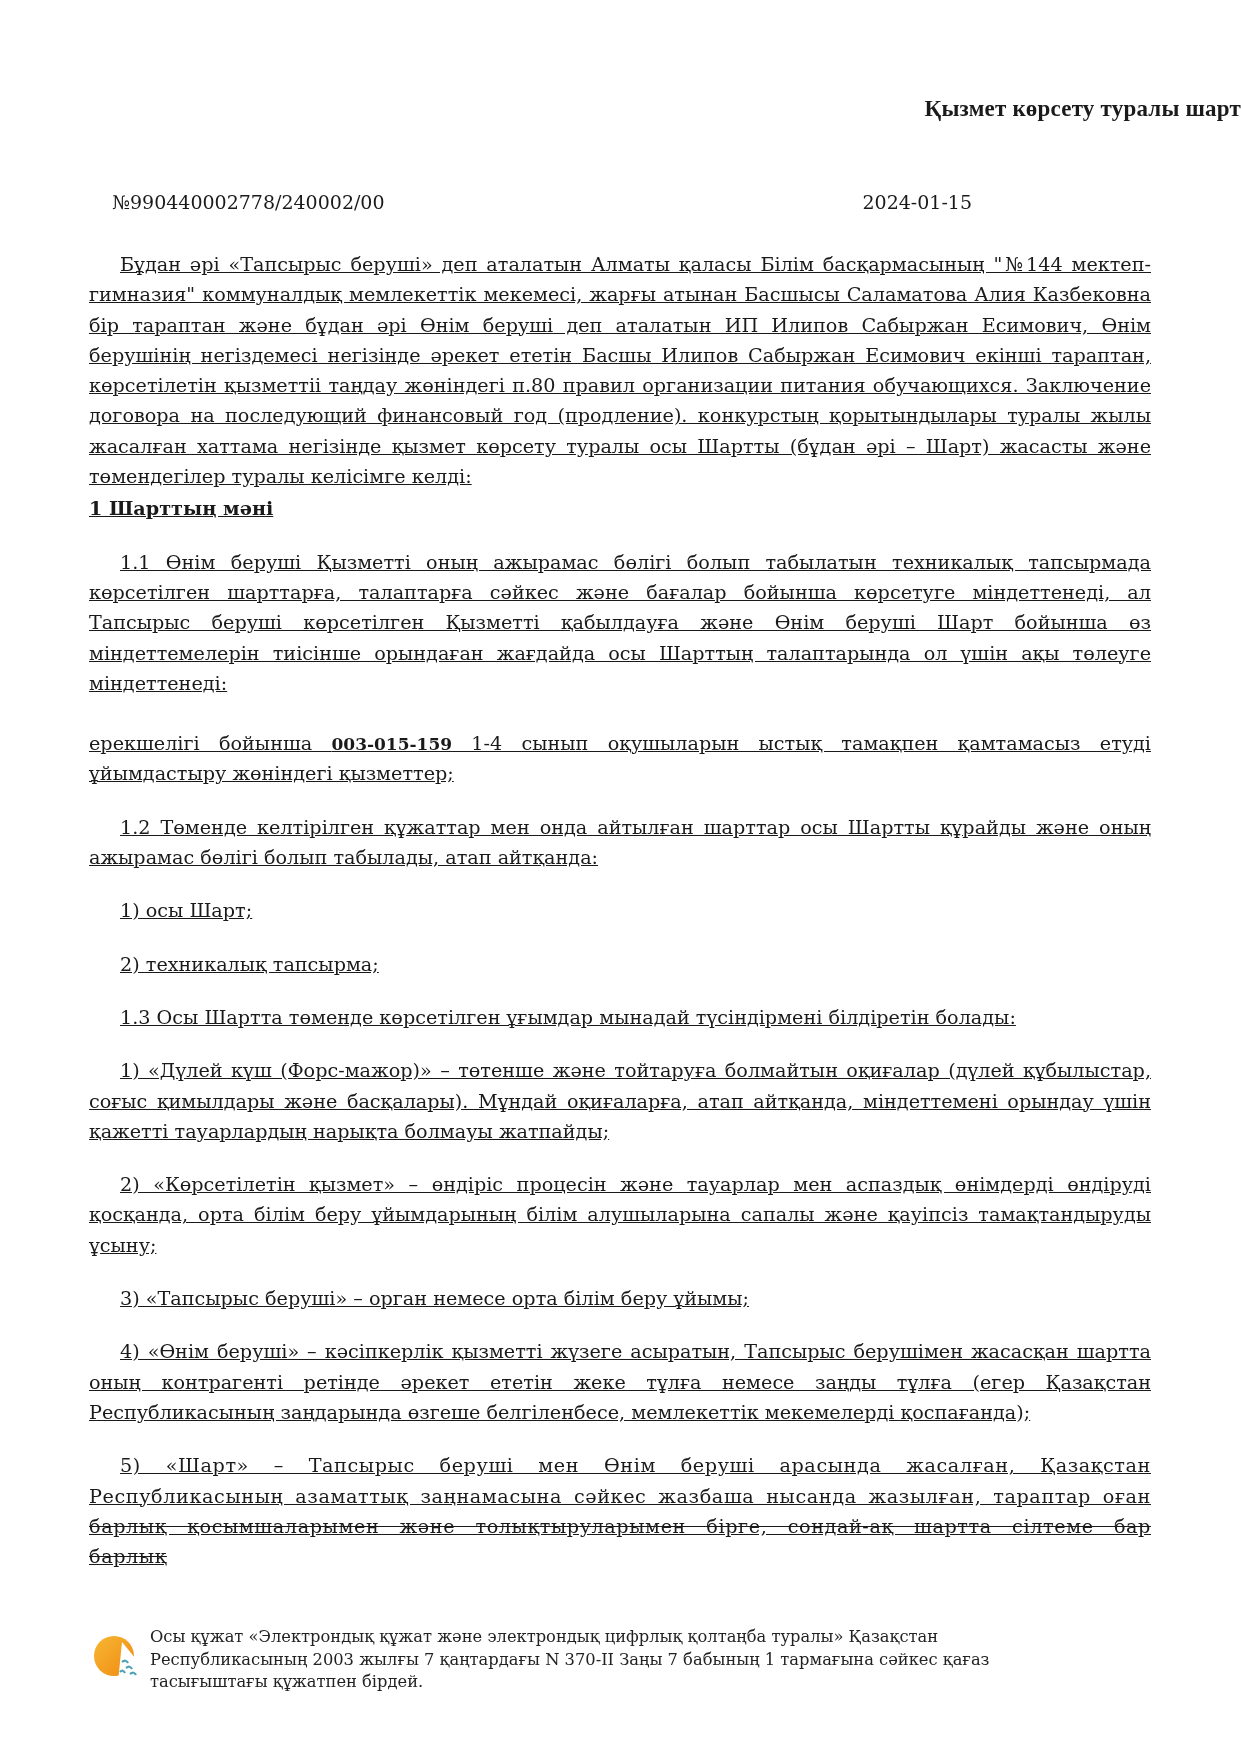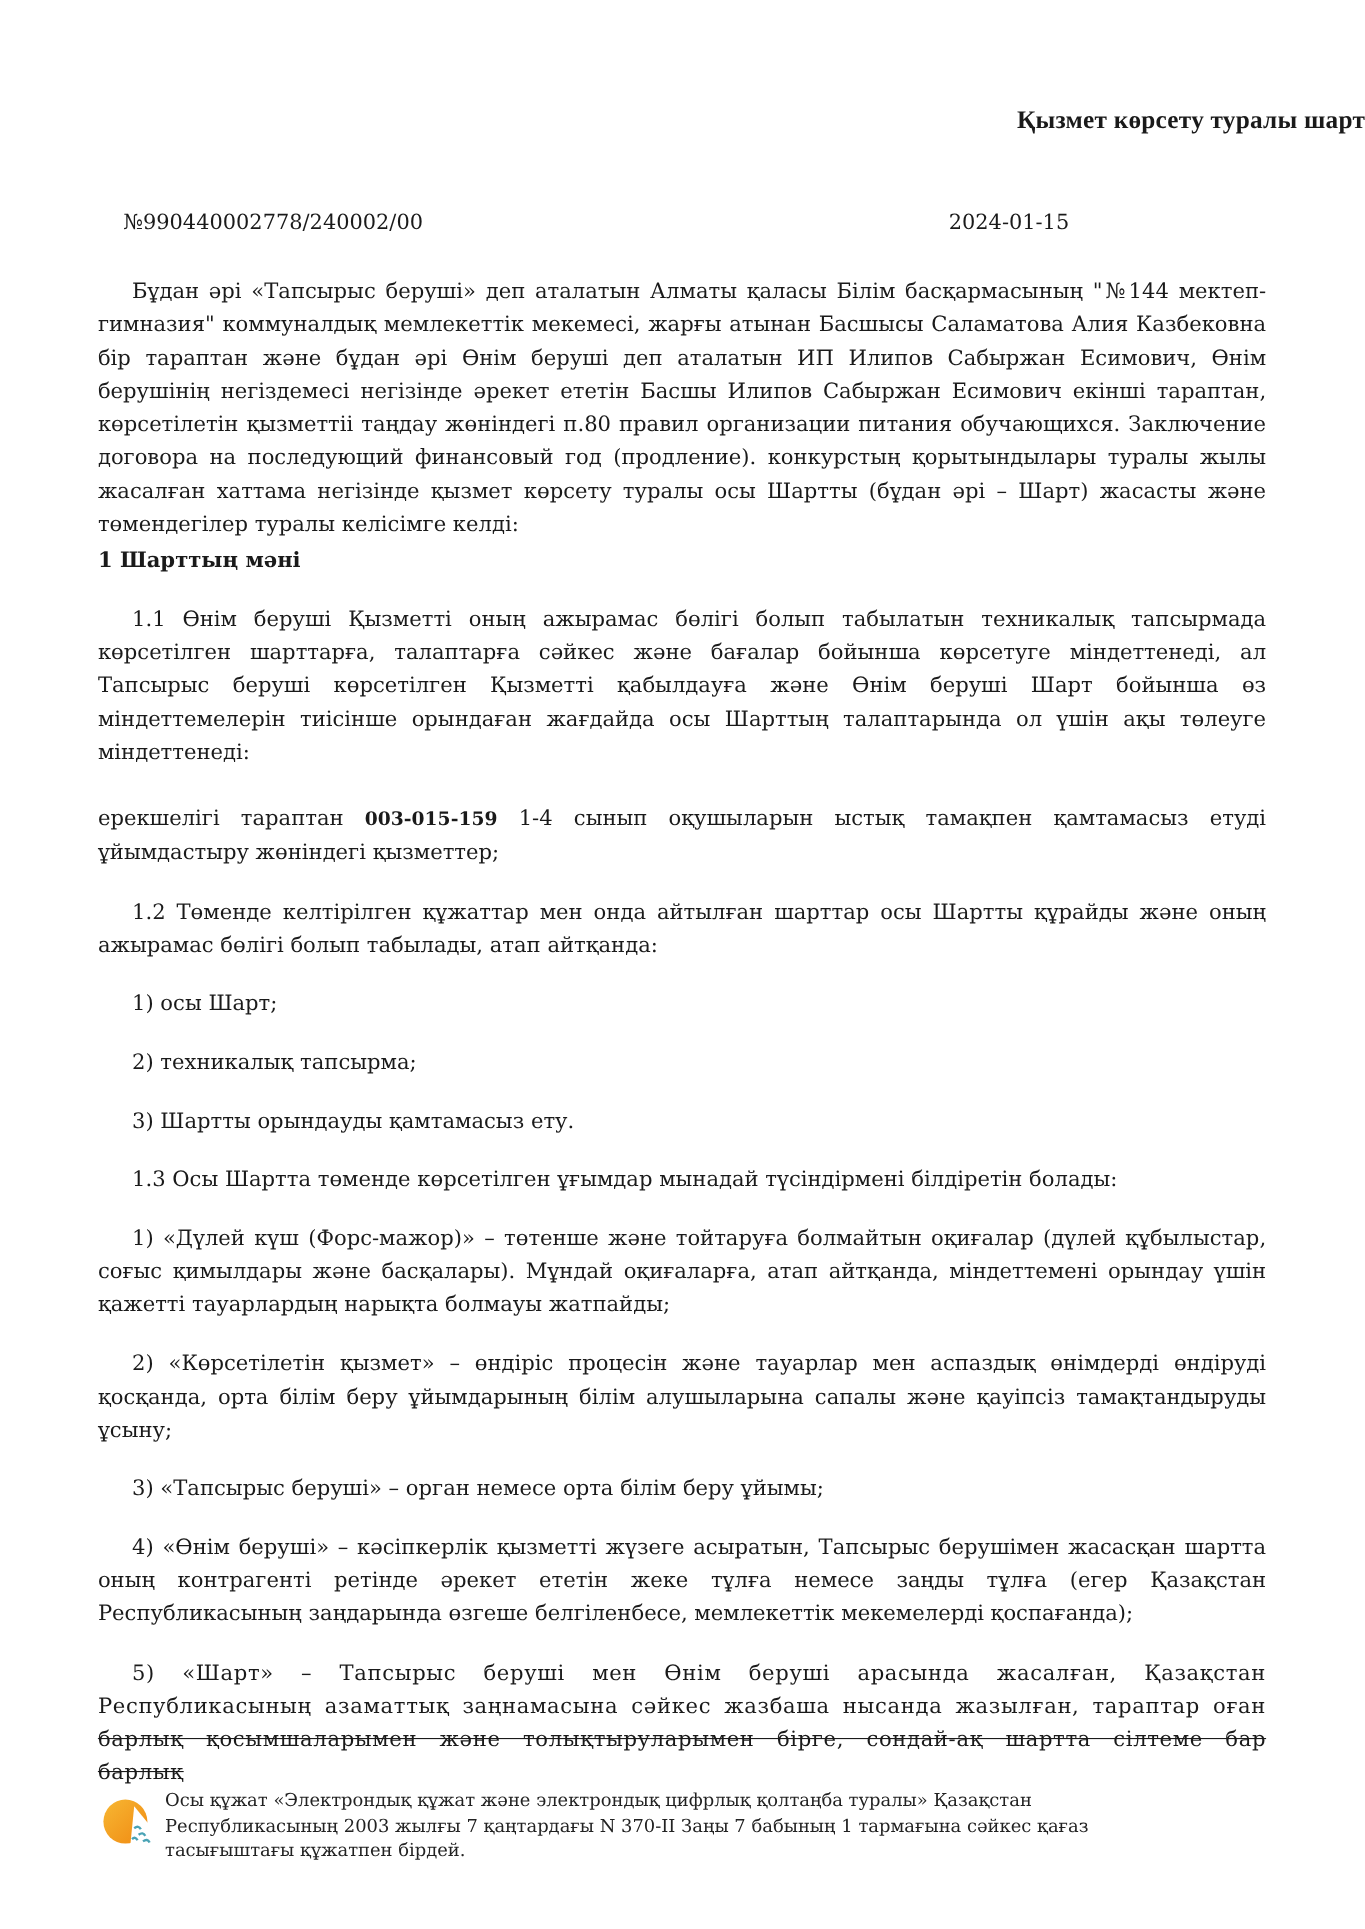--- a/index.html
+++ b/index.html
@@ -4,21 +4,21 @@
 <style>
   html, body { margin: 0; padding: 0; background: #ffffff; }
   body { width: 1241px; height: 1754px; position: relative; overflow: hidden;
          font-family: "DejaVu Serif", "Liberation Serif", serif; color: #1a1a1a; }
   .page { position: absolute; left: 0; top: 0; width: 1241px; height: 1754px; }
   .title { position: absolute; left: 0; width: 1241px; top: 96px; text-align: right;
            font-size: 23px; font-weight: bold; font-family: "Liberation Serif", serif; letter-spacing: 0.2px; }
   .meta-row { position: absolute; top: 191px; left: 112px; width: 860px; font-size: 19px;
               font-family: "DejaVu Serif", serif; display: flex; justify-content: space-between; gap: 32px; }
   .body { position: absolute; left: 89px; top: 250px; width: 1062px; font-size: 19.2px; line-height: 30.3px; }
-  .body p { margin: 0; text-align: justify; }
+  .body p { margin: 0; text-align: justify; text-decoration: underline; }
   .indent { text-indent: 31px; }
   .gap { margin-top: 23px !important; }
   .gap-sm { margin-top: 27px !important; }
   .section-heading { text-align: center; font-weight: bold; margin: 0 !important; }
   .bold { font-weight: bold; font-size: 17px; }
   .spread { letter-spacing: 0.6px; word-spacing: 3px; }
   .strike { text-decoration: line-through; }
   .stamp { position: absolute; left: 92px; top: 1624px; width: 1000px; height: 80px; }
   .stamp-logo { position: absolute; left: 0; top: 10px; width: 48px; height: 48px; }
   .stamp-text { position: absolute; left: 58px; top: 2px; font-size: 16.3px; line-height: 22.5px; width: 920px; color: #222; }
@@ -35,27 +35,26 @@
     <span>2024-01-15</span>
   </div>
 
   <div class="body">
     <p class="indent">Бұдан әрі «Тапсырыс беруші» деп аталатын Алматы қаласы Білім басқармасының "№144 мектеп-гимназия" коммуналдық мемлекеттік мекемесі, жарғы атынан Басшысы Саламатова Алия Казбековна бір тараптан және бұдан әрі Өнім беруші деп аталатын ИП Илипов Сабыржан Есимович, Өнім берушінің негіздемесі негізінде әрекет ететін Басшы Илипов Сабыржан Есимович екінші тараптан, көрсетілетін қызметтіі таңдау жөніндегі п.80 правил организации питания обучающихся. Заключение договора на последующий финансовый год (продление). конкурстың қорытындылары туралы жылы жасалған хаттама негізінде қызмет көрсету туралы осы Шартты (бұдан әрі – Шарт) жасасты және төмендегілер туралы келісімге келді:</p>
 
     <p class="section-heading" style="margin-top:2px !important;">1 Шарттың мәні</p>
 
     <p class="indent gap">1.1 Өнім беруші Қызметті оның ажырамас бөлігі болып табылатын техникалық тапсырмада көрсетілген шарттарға, талаптарға сәйкес және бағалар бойынша көрсетуге міндеттенеді, ал Тапсырыс беруші көрсетілген Қызметті қабылдауға және Өнім беруші Шарт бойынша өз міндеттемелерін тиісінше орындаған жағдайда осы Шарттың талаптарында ол үшін ақы төлеуге міндеттенеді:</p>
 
-    <p class="gap-sm" style="margin-top:30px !important;"><span>ерекшелігі тараптан </span><span class="bold">003-015-159</span><span> 1-4 сынып оқушыларын ыстық тамақпен қамтамасыз етуді ұйымдастыру жөніндегі қызметтер;</span></p>
+    <p class="gap-sm" style="margin-top:30px !important;"><span>ерекшелігі бойынша </span><span class="bold">003-015-159</span><span> 1-4 сынып оқушыларын ыстық тамақпен қамтамасыз етуді ұйымдастыру жөніндегі қызметтер;</span></p>
 
     <p class="indent gap">1.2 Төменде келтірілген құжаттар мен онда айтылған шарттар осы Шартты құрайды және оның ажырамас бөлігі болып табылады, атап айтқанда:</p>
 
     <p class="indent gap">1) осы Шарт;</p>
     <p class="indent gap">2) техникалық тапсырма;</p>
-    <p class="indent gap">3) Шартты орындауды қамтамасыз ету.</p>
 
     <p class="indent gap">1.3 Осы Шартта төменде көрсетілген ұғымдар мынадай түсіндірмені білдіретін болады:</p>
 
     <p class="indent gap">1) «Дүлей күш (Форс-мажор)» – төтенше және тойтаруға болмайтын оқиғалар (дүлей құбылыстар, соғыс қимылдары және басқалары). Мұндай оқиғаларға, атап айтқанда, міндеттемені орындау үшін қажетті тауарлардың нарықта болмауы жатпайды;</p>
     <p class="indent gap">2) «Көрсетілетін қызмет» – өндіріс процесін және тауарлар мен аспаздық өнімдерді өндіруді қосқанда, орта білім беру ұйымдарының білім алушыларына сапалы және қауіпсіз тамақтандыруды ұсыну;</p>
     <p class="indent gap">3) «Тапсырыс беруші» – орган немесе орта білім беру ұйымы;</p>
     <p class="indent gap">4) «Өнім беруші» – кәсіпкерлік қызметті жүзеге асыратын, Тапсырыс берушімен жасасқан шартта оның контрагенті ретінде әрекет ететін жеке тұлға немесе заңды тұлға (егер Қазақстан Республикасының заңдарында өзгеше белгіленбесе, мемлекеттік мекемелерді қоспағанда);</p>
 
     <p class="indent gap spread"><span>5) «Шарт» – Тапсырыс беруші мен Өнім беруші арасында жасалған, Қазақстан Республикасының азаматтық заңнамасына сәйкес жазбаша нысанда жазылған, тараптар оған </span><span class="strike">барлық қосымшаларымен және толықтыруларымен бірге, сондай-ақ шартта сілтеме бар барлық</span></p>
   </div>

